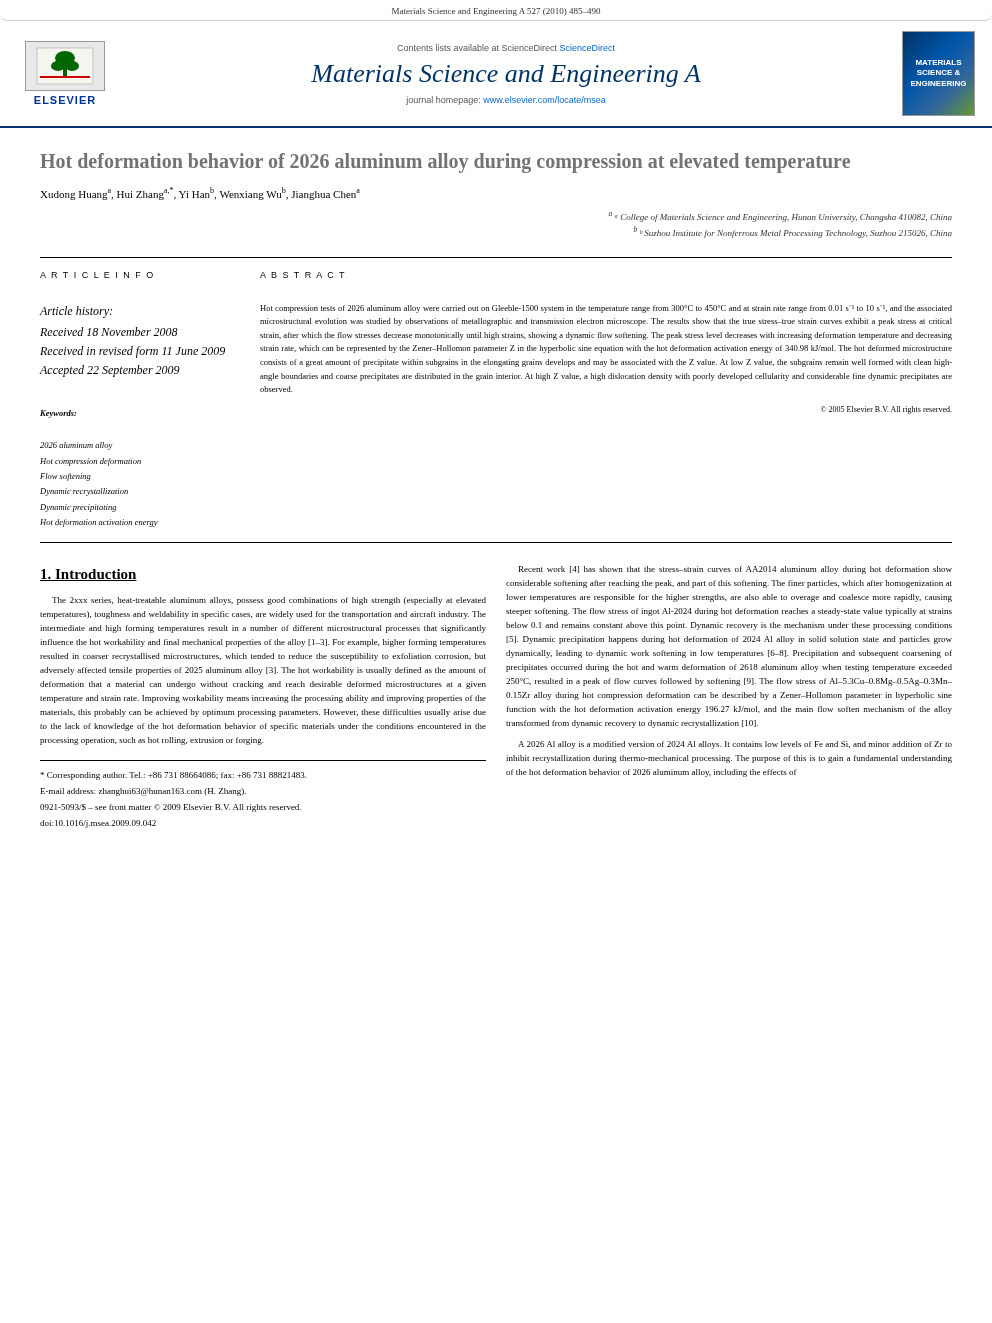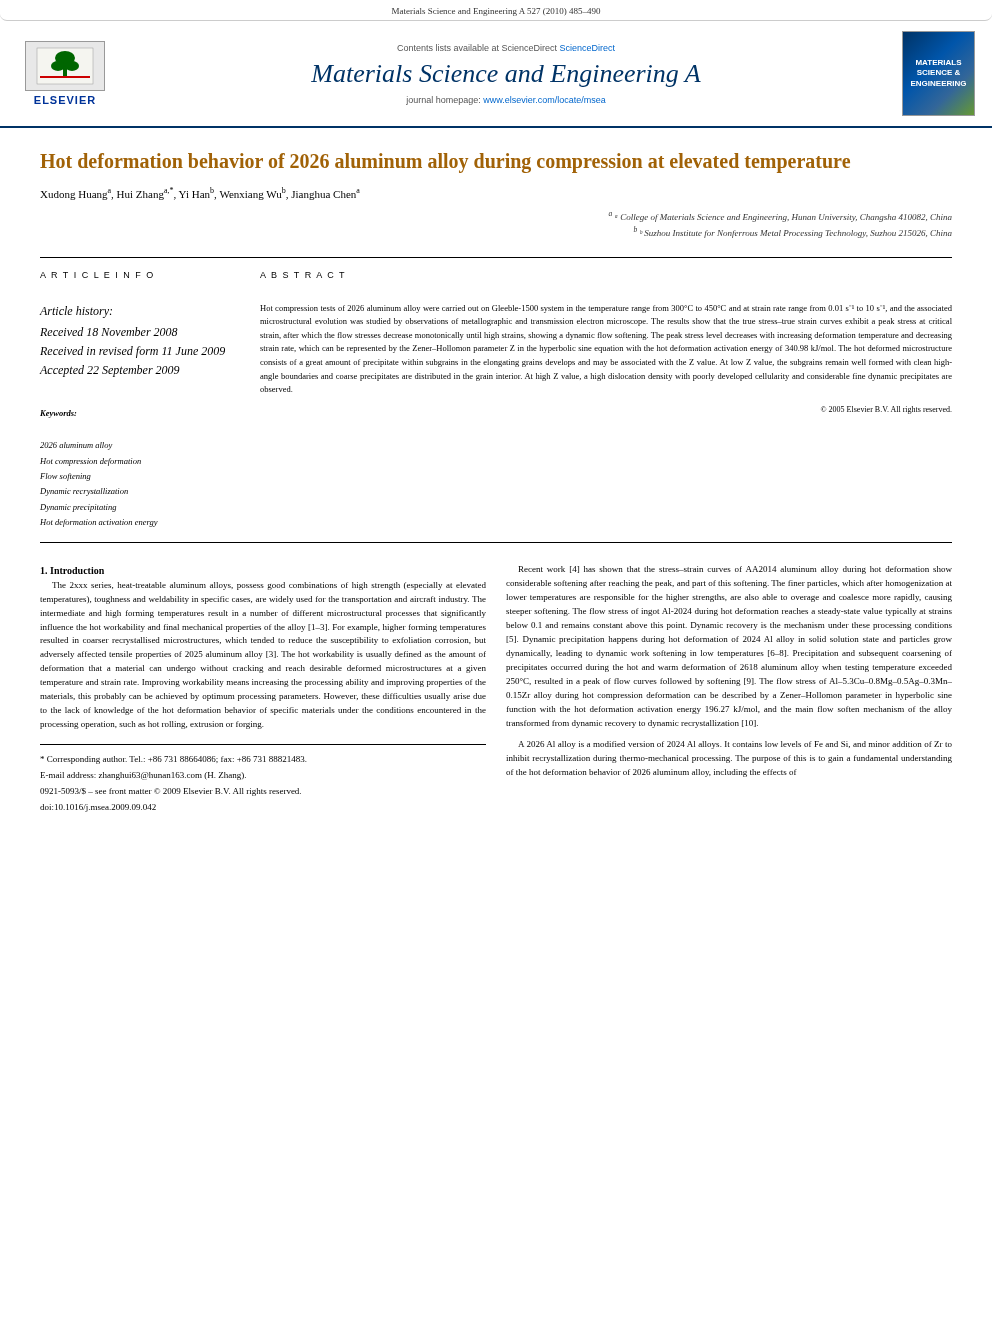--- a/index.html
+++ b/index.html
@@ -120,21 +120,21 @@
       padding: 20px 40px 20px 40px;
     }
 
     
     .article-title {
       font-size: 20px;
       font-weight: bold;
       font-family: 'Times New Roman', serif;
       margin-bottom: 12px;
       line-height: 1.3;
-      color: #a16207;
+      color: #737373;
     }
 
     
     .authors {
       font-size: 11px;
       margin-bottom: 8px;
       color: #000;
     }
     .authors sup {
       font-size: 8px;
@@ -227,24 +227,26 @@
 
     .body-col {
       flex: 1;
       font-size: 9px;
       line-height: 1.55;
       text-align: justify;
       color: #000;
     }
 
     .body-col h2 {
-      font-size: 10px;
-      font-weight: bold;
+      font-size: 15px;
+      font-weight: bold;
+      margin-bottom: 8px;
       color: #000;
       font-family: 'Times New Roman', serif;
+      text-decoration: underline;
     }
 
     .body-col p {
       margin-bottom: 8px;
       font-size: 9px;
       line-height: 1.55;
     }
 
     .body-col .indent {
       text-indent: 12px;

